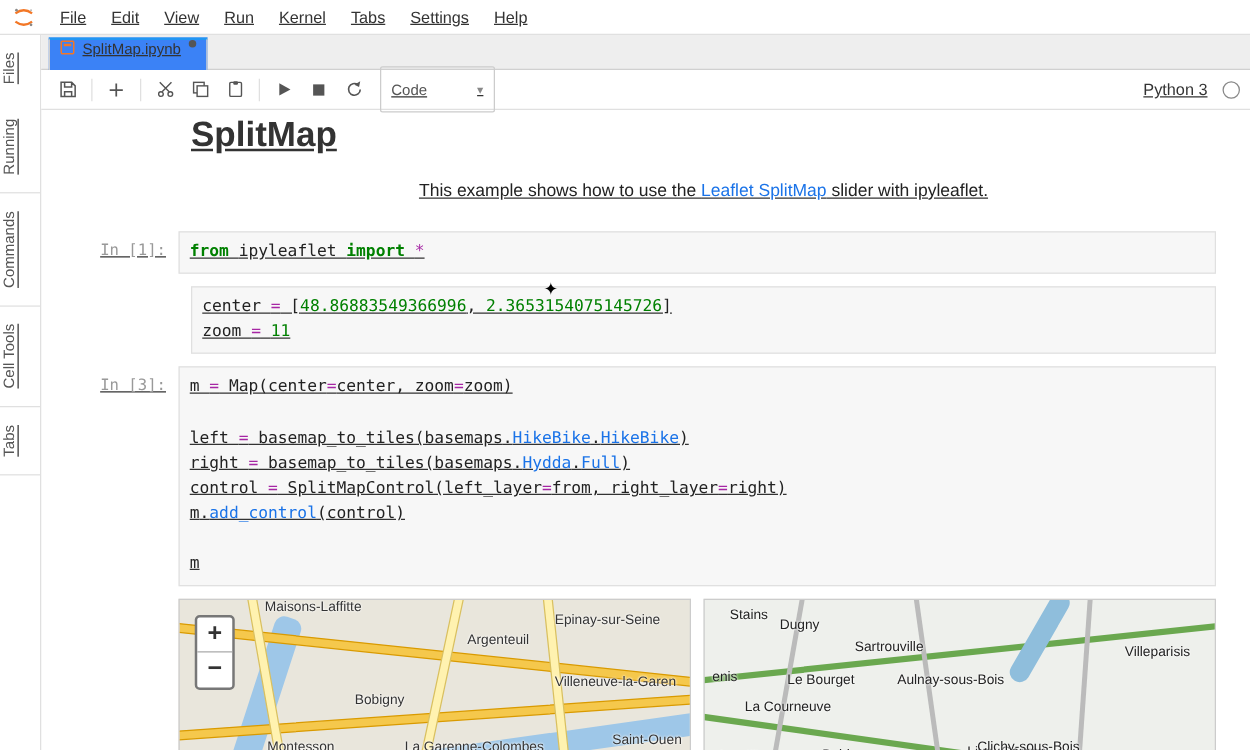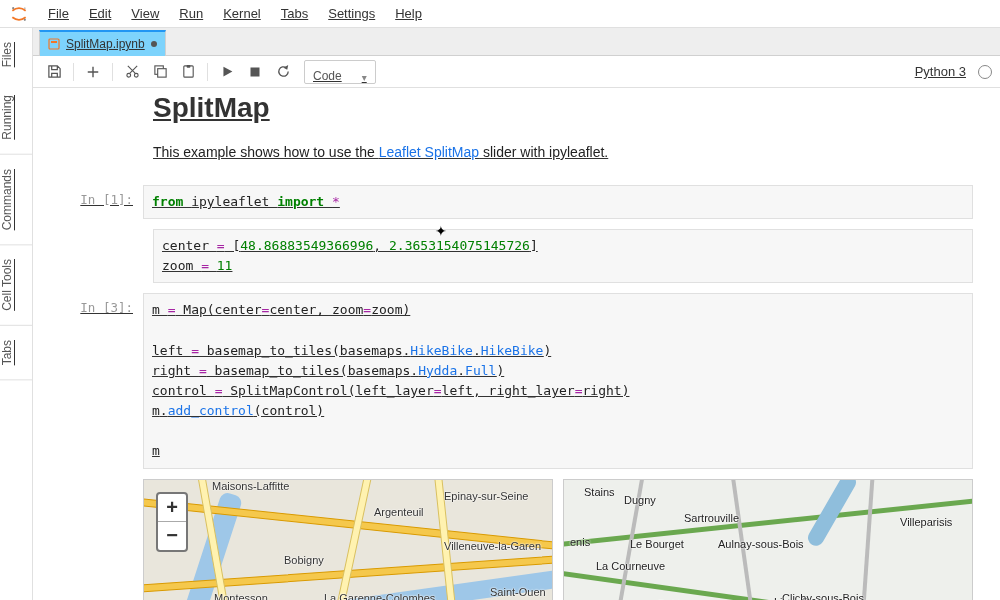--- a/index.html
+++ b/index.html
@@ -14,39 +14,39 @@
   
   .body { flex: 1; display: flex; min-height: 0; }
   .left-tabs { width: 33px; border-right: 1px solid #e0e0e0; background: #fff; display: flex; flex-direction: column; }
   .left-tab { writing-mode: vertical-rl; transform: rotate(180deg); padding: 14px 0; text-align: center; font-size: 12px; color: #555; border-top: 1px solid #e0e0e0; cursor: default; }
   .left-tab:first-child { border-top: none; }
 
   .main { flex: 1; display: flex; flex-direction: column; min-width: 0; }
 
   
   .tabbar { height: 28px; background: #eeeeee; display: flex; align-items: flex-end; border-bottom: 1px solid #d0d0d0; }
-  .tab { height: 26px; background: #7dd3fc; border: 1px solid #d0d0d0; border-bottom: none; display: flex; align-items: center; padding: 0 8px; font-size: 12px; margin-left: 6px; border-top: 2px solid #2196f3; position: relative; top: 1px; }
+  .tab { height: 26px; background: #3b82f6; border: 1px solid #d0d0d0; border-bottom: none; display: flex; align-items: flex-start; padding: 0 8px; font-size: 12px; margin-left: 6px; border-top: 2px solid #2196f3; position: relative; top: 1px; }
   .tab-icon { width: 12px; height: 12px; margin-right: 6px; display: inline-block; }
   .tab-dirty { width: 6px; height: 6px; border-radius: 50%; background: #555; margin-left: 6px; }
 
   
   .nb-toolbar { height: 32px; border-bottom: 1px solid #e0e0e0; display: flex; align-items: center; padding: 0 8px; gap: 2px; background: #fff; }
   .tb-btn { width: 26px; height: 26px; display: flex; align-items: center; justify-content: center; color: #555; cursor: default; border-radius: 2px; }
   .tb-sep { width: 1px; height: 18px; background: #e0e0e0; margin: 0 4px; }
-  .celltype { margin-left: 6px; height: 24px; display: flex; align-items: flex-end; padding: 0 8px; border: 1px solid #ccc; border-radius: 2px; font-size: 12px; color: #555; gap: 20px; }
+  .celltype { margin-left: 6px; height: 37px; display: flex; align-items: center; padding: 0 8px; border: 1px solid #ccc; border-radius: 2px; font-size: 12px; color: #555; gap: 40px; }
   .chev { font-size: 10px; color: #888; }
   .nb-toolbar .spacer { flex: 1; }
   .kernel-name { font-size: 13px; color: #333; margin-right: 10px; }
   .kernel-status { width: 14px; height: 14px; border: 1.5px solid #888; border-radius: 50%; }
 
   
   .notebook { flex: 1; overflow: auto; padding: 0 20px 20px 20px; }
   .nb-inner { margin-left: 100px; max-width: 820px; }
   h1.title { font-size: 28px; font-weight: 700; margin: 4px 0 18px 0; }
-  .md-body { font-size: 14px; color: #222; line-height: 1.5; margin-bottom: 22px; }
+  .md-body { font-size: 14px; color: #222; line-height: 1.5; margin-bottom: 22px; text-align: center; }
   .md-body a { color: #1a73e8; text-decoration: none; }
 
   .cell { display: flex; margin-bottom: 10px; }
   .prompt { width: 90px; flex: none; text-align: right; padding: 7px 10px 0 0; color: #999; font-family: "Menlo","Consolas",monospace; font-size: 12.5px; margin-left: -100px; }
   .code { flex: 1; border: 1px solid #e0e0e0; background: #f7f7f7; padding: 6px 8px; font-family: "Menlo","Consolas",monospace; font-size: 13px; line-height: 1.55; white-space: pre; overflow-x: auto; color: #222; }
   .code .kw { color: #008000; font-weight: bold; }
   .code .num { color: #008000; }
   .code .op { color: #a626a4; }
   .code .attr { color: #1a73e8; }
 
@@ -195,21 +195,21 @@
 </span><span>zoom </span><span class="op">=</span><span> </span><span class="num">11</span></div>
             <span class="cursor-pointer" style="left:282px; top:-6px;">✦</span>
           </div>
 
           <div class="cell">
             <div class="prompt">In [3]:</div>
             <div class="code"><span>m </span><span class="op">=</span><span> Map(center</span><span class="op">=</span><span>center, zoom</span><span class="op">=</span><span>zoom)
 
 </span><span>left </span><span class="op">=</span><span> basemap_to_tiles(basemaps</span><span>.</span><span class="attr">HikeBike</span><span>.</span><span class="attr">HikeBike</span><span>)
 </span><span>right </span><span class="op">=</span><span> basemap_to_tiles(basemaps</span><span>.</span><span class="attr">Hydda</span><span>.</span><span class="attr">Full</span><span>)
-</span><span>control </span><span class="op">=</span><span> SplitMapControl(left_layer</span><span class="op">=</span><span>left, right_layer</span><span class="op">=</span><span>right)
+</span><span>control </span><span class="op">=</span><span> SplitMapControl(left_layer</span><span class="op">=</span><span>from, right_layer</span><span class="op">=</span><span>right)
 </span><span>m</span><span>.</span><span class="attr">add_control</span><span>(control)
 
 </span><span>m</span></div>
           </div>
 
           <div class="output-row">
             <div class="prompt"></div>
             <div class="map-wrap">
               <div class="map-pane left">
                 <div class="zoom-controls">

